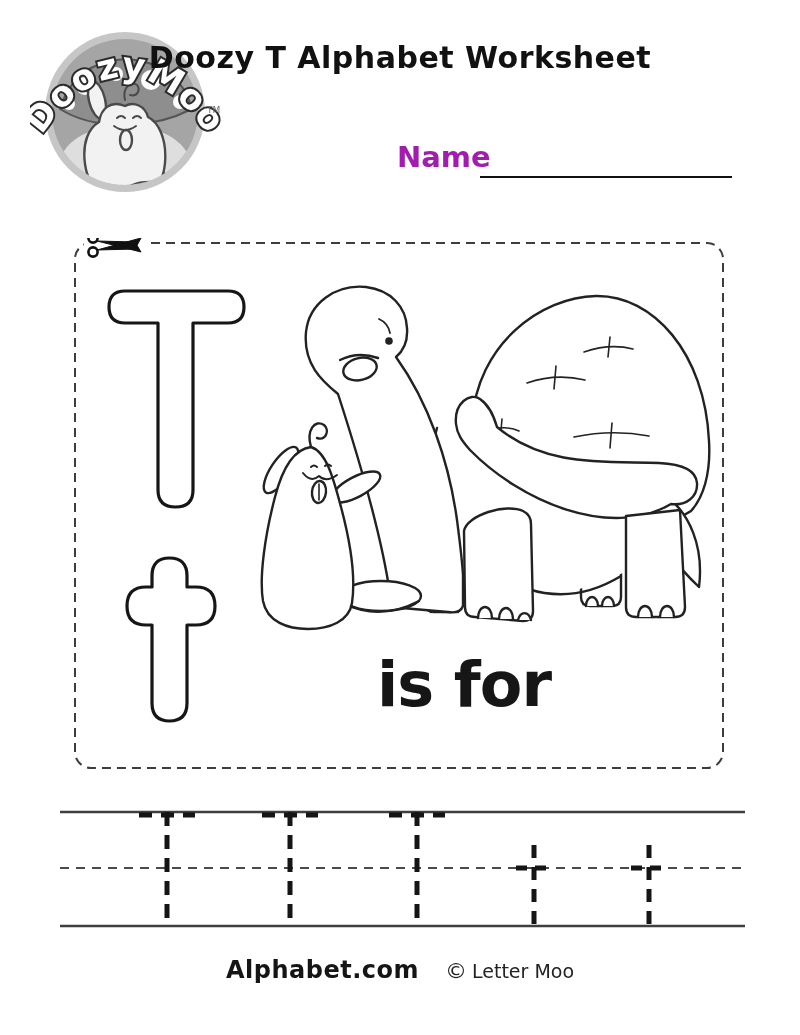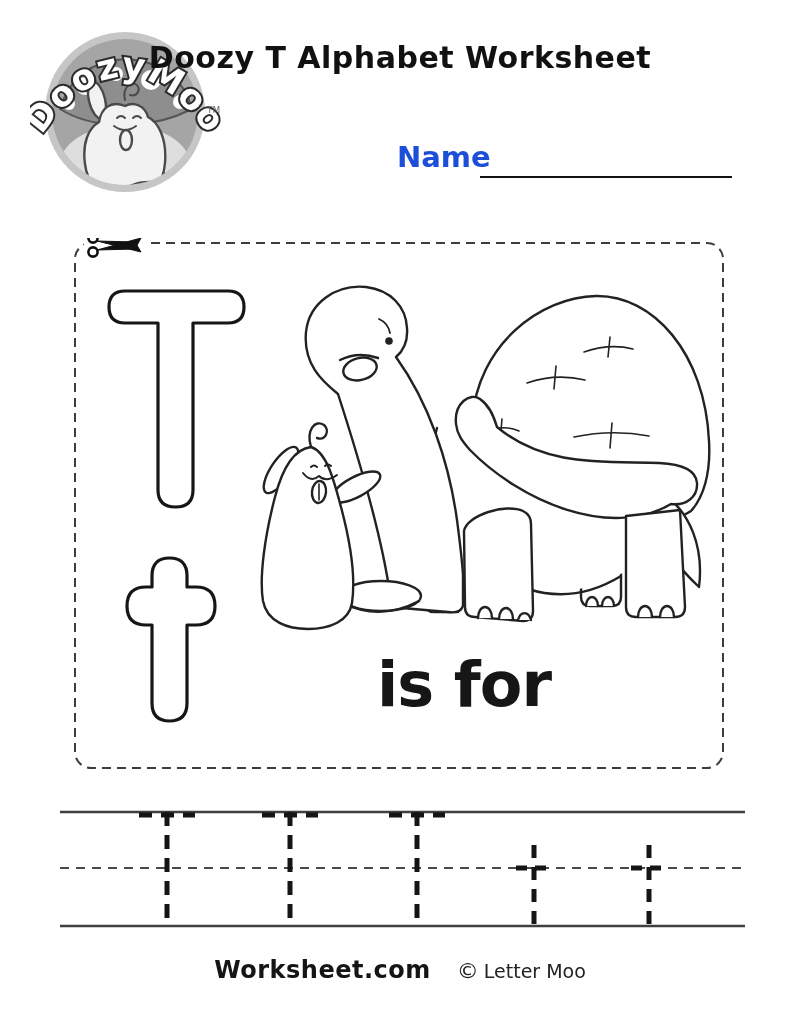--- a/index.html
+++ b/index.html
@@ -1,20 +1,20 @@
 <!DOCTYPE html>
 <html><head>
 <meta charset="utf-8">
 <style>
   html,body{margin:0;padding:0;background:#888;}
   #page{position:relative;width:800px;height:1035px;background:#ffffff;margin:0 auto;
         font-family:"DejaVu Sans", sans-serif;color:#1f1f1f;overflow:hidden;}
   .abs{position:absolute;}
   #title{left:0;right:0;top:40px;text-align:center;font-size:30px;font-weight:bold;letter-spacing:.5px;color:#111;}
-  #name-label{left:397px;top:140px;font-size:29px;font-weight:bold;color:#1d4ed8;}
+  #name-label{left:397px;top:140px;font-size:29px;font-weight:bold;color:#a21caf;}
   #name-line{left:480px;top:176px;width:252px;height:0;border-bottom:2.4px solid #111;}
   #footer{left:0;right:0;top:956px;display:flex;justify-content:center;align-items:baseline;gap:26px;}
   #footer .site{font-size:24px;font-weight:bold;color:#151515;letter-spacing:.5px;}
   #footer .copy{font-size:19px;color:#222;display:flex;align-items:baseline;gap:5px;}
   #footer .copy .sym{font-size:22px;}
   svg{display:block;}
 </style>
 </head>
 <body>
 
@@ -148,20 +148,20 @@
         <path d="M389,815 H445" stroke="#151515" stroke-width="5" fill="none" stroke-dasharray="13 9"></path>
         <path d="M417,812 V924" stroke="#151515" stroke-width="5" fill="none" stroke-dasharray="14 9"></path>
         <path d="M534,845 V924" stroke="#151515" stroke-width="5" fill="none" stroke-dasharray="13 9"></path>
         <path d="M516,868 H552" stroke="#151515" stroke-width="5" fill="none" stroke-dasharray="11 8"></path>
         <path d="M649,845 V924" stroke="#151515" stroke-width="5" fill="none" stroke-dasharray="13 9"></path>
         <path d="M631,868 H667" stroke="#151515" stroke-width="5" fill="none" stroke-dasharray="11 8"></path>
       </g>
   </svg>
 
   <div class="abs" id="footer">
-    <span class="site">Worksheet.com</span>
+    <span class="site">Alphabet.com</span>
     <span class="copy">
       <span class="sym">©</span>
       <span>Letter Moo</span>
     </span>
   </div>
 
 </div>
 
 </body></html>

